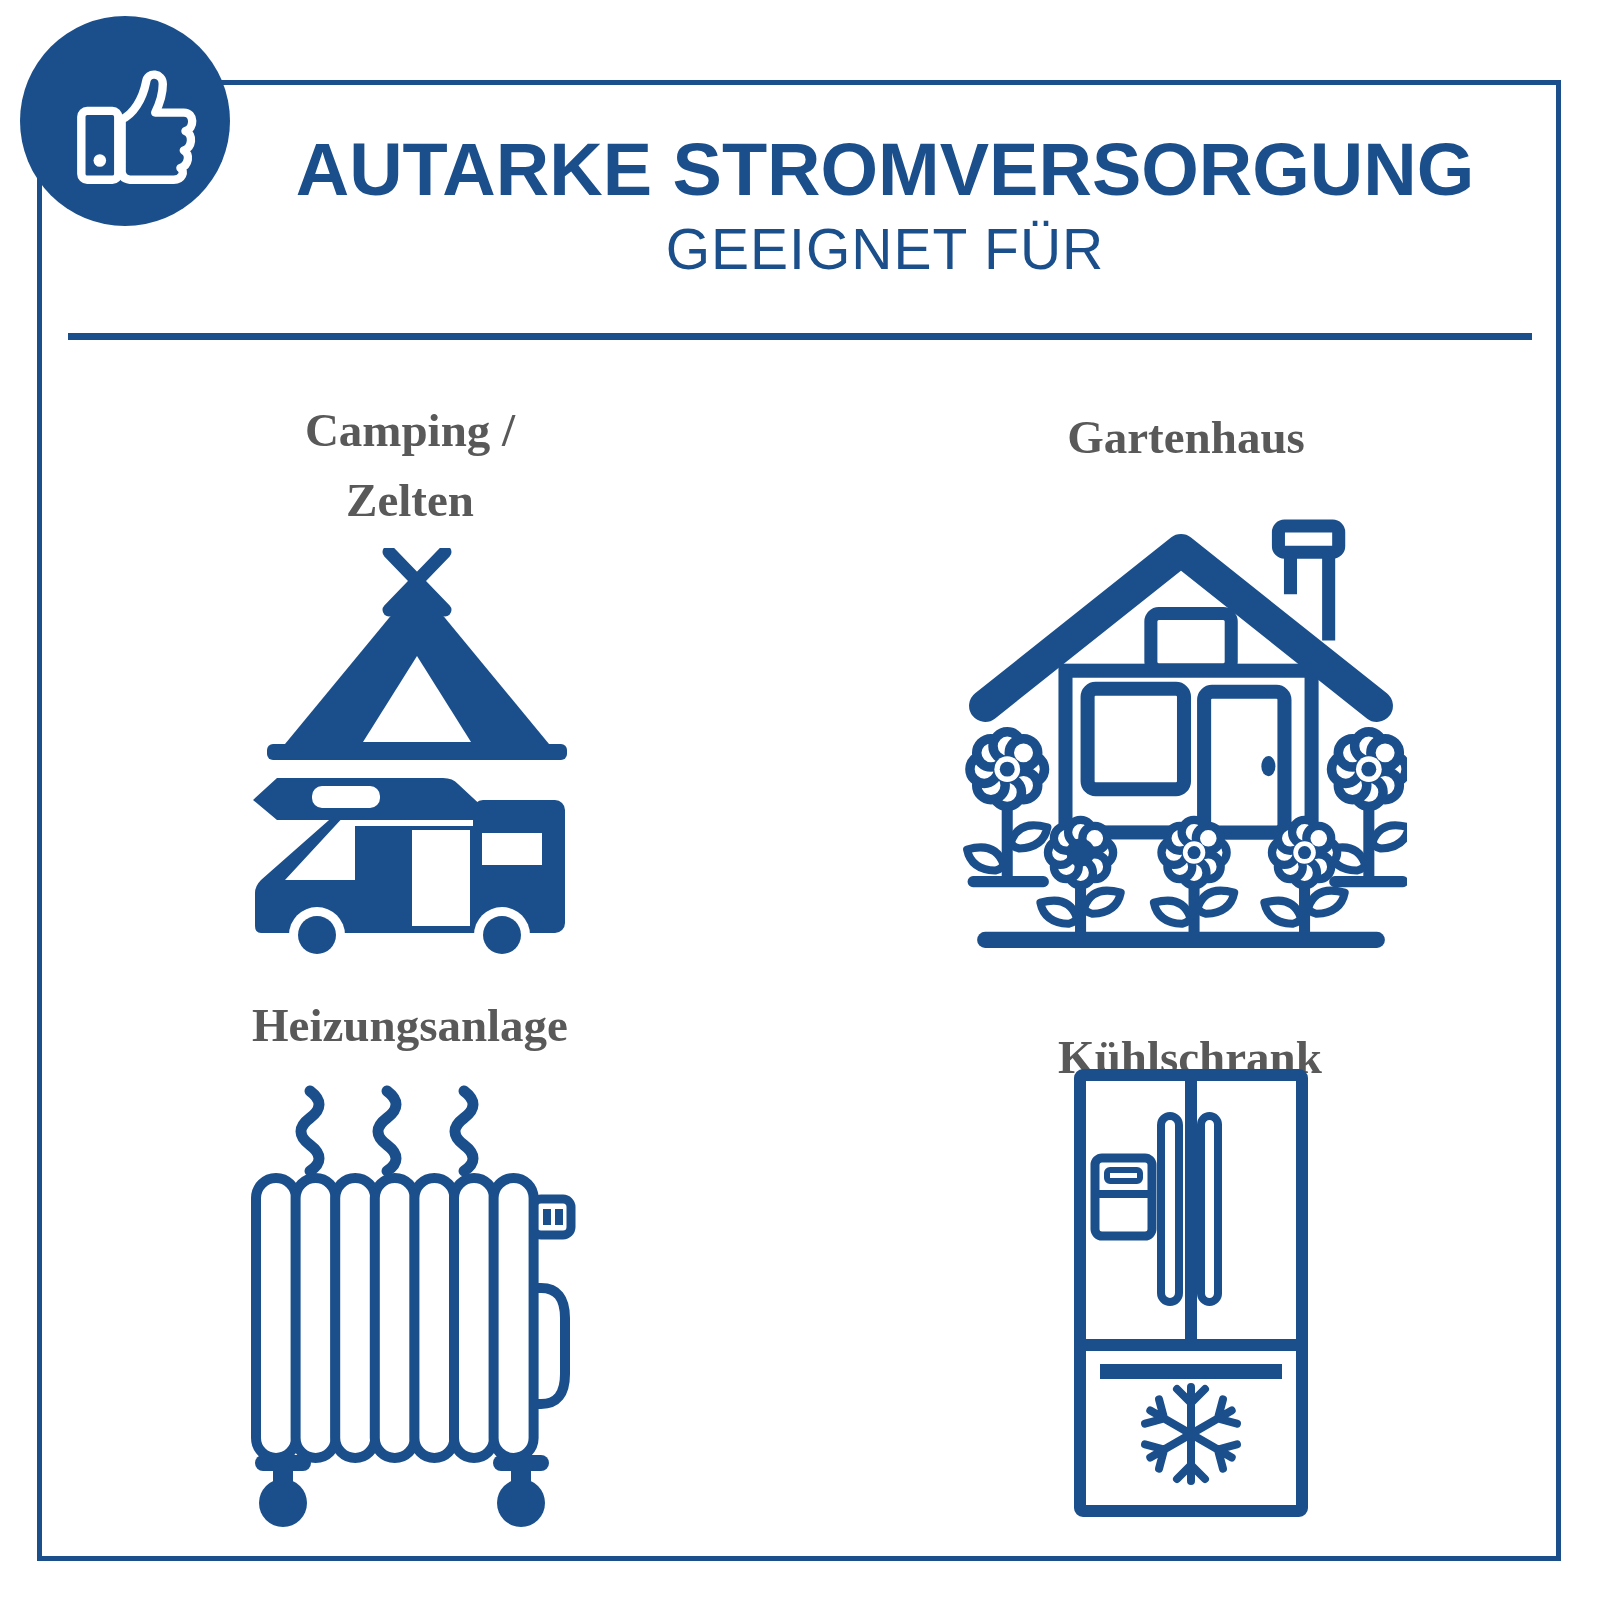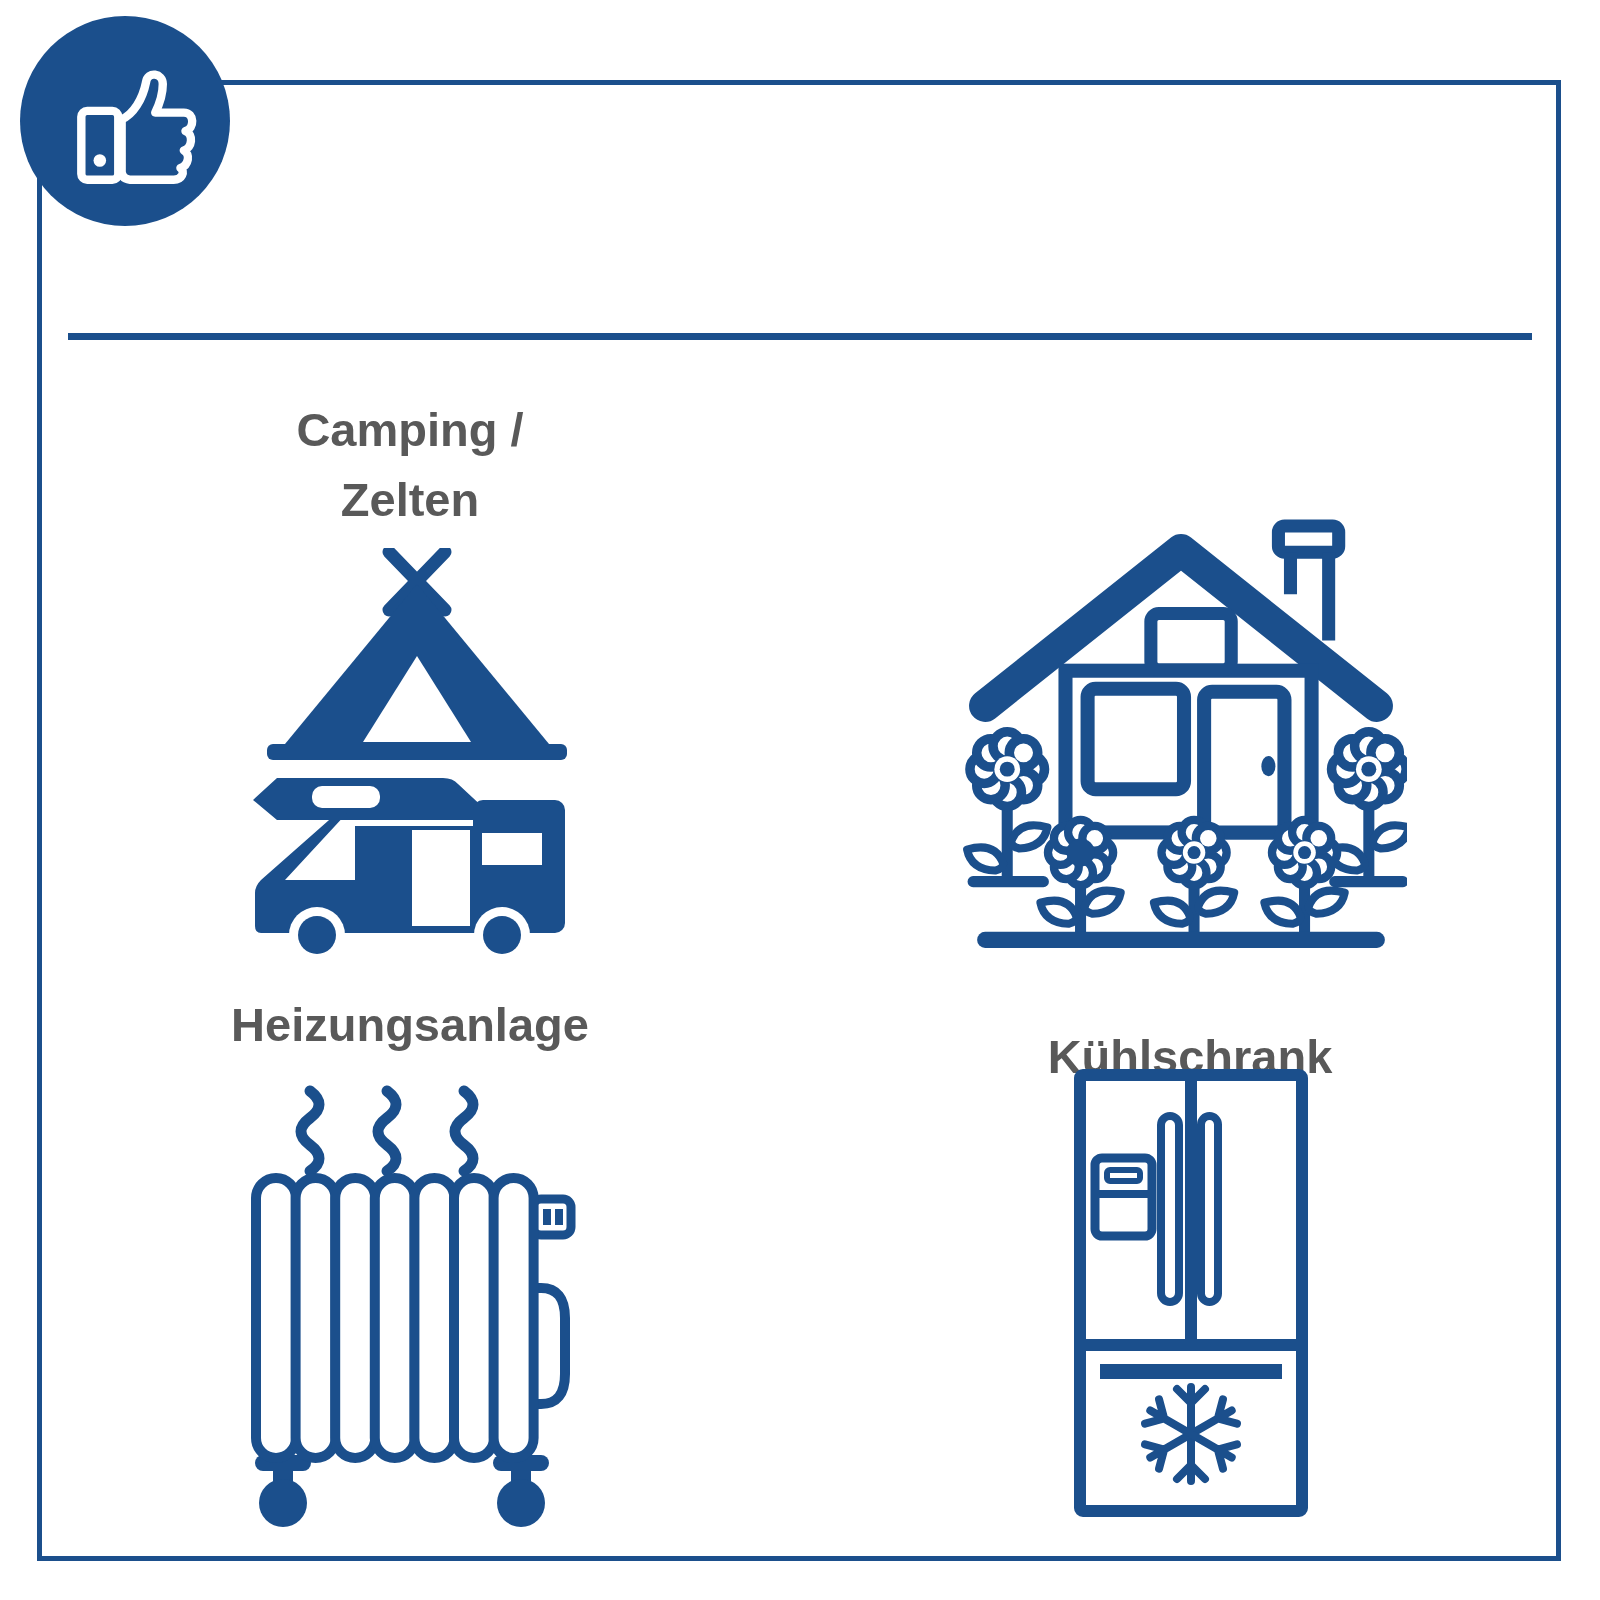--- a/index.html
+++ b/index.html
@@ -34,21 +34,21 @@
   .subtitle{
     font-size:57px;font-weight:400;line-height:62px;letter-spacing:1px;
     color:var(--blue);margin-top:8px;white-space:nowrap;
   }
   .divider{
     position:absolute;left:68px;top:333px;width:1464px;height:7px;
     background:var(--blue);
   }
   .item-label{
     position:absolute;text-align:center;color:var(--gray);
-    font-size:47px;font-weight:bold;line-height:70px;white-space:pre-line;
+    font-size:47px;font-weight:bold;line-height:70px;white-space:pre-line;font-family:Liberation Serif, serif;
   }
   .lbl-camping{left:240px;top:395px;width:340px;}
   .lbl-gartenhaus{left:960px;top:402px;width:452px;}
   .lbl-heizung{left:230px;top:990px;width:360px;}
   .lbl-kuehl{left:1015px;top:1022px;width:350px;}
   .icon-box{position:absolute;}
   .icon-box svg{width:100%;height:100%;display:block;}
   .ic-camping{left:247px;top:548px;width:330px;height:425px;}
   .ic-garten{left:955px;top:510px;width:452px;height:452px;}
   .ic-heizung{left:247px;top:1083px;width:330px;height:450px;}
@@ -73,25 +73,30 @@
                  C183,90 183,109 172,112
                  C182,116 180,132 170,135
                  C178,139 176,153 166,156
                  C172,160 168,170 158,170
                  L110,170 Q96,170 96,160 Z"></path>
       </g>
       <circle cx="70" cy="147" r="7.5" fill="#FFFFFF"></circle>
     </svg>
   </div>
 
+  <div class="header">
+    <div class="title">AUTARKE STROMVERSORGUNG</div>
+    <div class="subtitle">GEEIGNET FÜR</div>
+  </div>
 
   <div class="divider"></div>
 
   <div class="item-label lbl-camping">Camping /
 Zelten</div>
+  <div class="item-label lbl-gartenhaus">Gartenhaus</div>
   <div class="item-label lbl-heizung">Heizungsanlage</div>
   <div class="item-label lbl-kuehl">Kühlschrank</div>
 
   <div class="icon-box ic-camping">
     <svg viewBox="0 0 330 425">
       <g fill="var(--blue)" stroke="none">
 
         <g stroke="var(--blue)" stroke-width="13" stroke-linecap="round">
           <line x1="142" y1="4" x2="198" y2="62"></line>
           <line x1="198" y1="4" x2="142" y2="62"></line>

